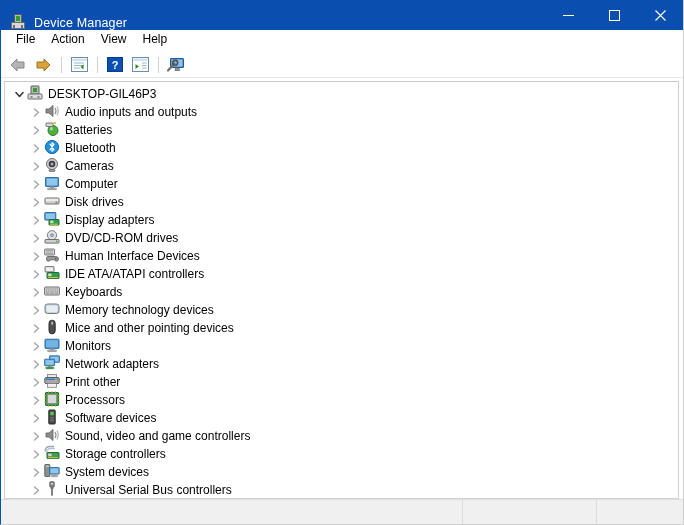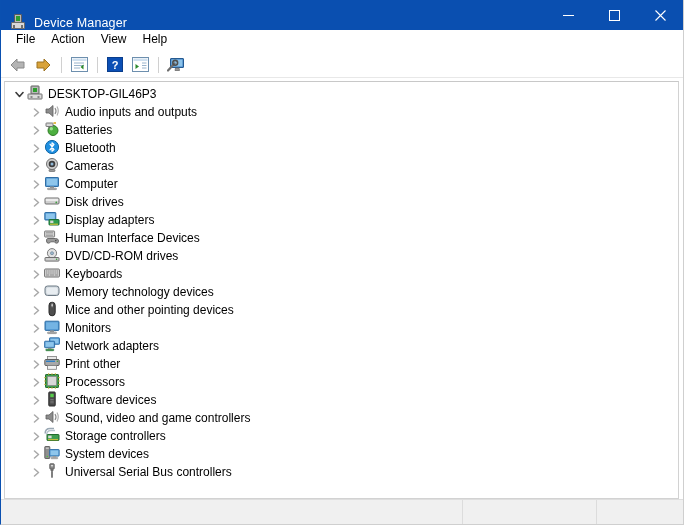--- a/index.html
+++ b/index.html
@@ -404,46 +404,63 @@
     </div>
 
     <div class="tree-row indent-1">
       <div class="expander">
         <svg width="9" height="9" viewBox="0 0 9 9">
             <path d="M2.5 1 L6.5 4.5 L2.5 8" fill="none" stroke="#a9a9a9" stroke-width="1.5" stroke-linecap="round" stroke-linejoin="round"></path>
           </svg>
       </div>
       <div class="row-icon">
         <svg width="16" height="16" viewBox="0 0 16 16">
+          <circle cx="8" cy="6.2" r="4.6" fill="#e2e2e2" stroke="#7d7d7d" stroke-width="1"></circle>
+          <circle cx="8" cy="6.2" r="1.5" fill="#9db8cc" stroke="#6e8599" stroke-width="0.7"></circle>
+          <rect x="1" y="10.5" width="14" height="3.6" rx="0.6" fill="#cfcfcf" stroke="#6e6e6e" stroke-width="1"></rect>
+          <circle cx="12.6" cy="12.3" r="0.8" fill="#3f9e3f"></circle>
+        </svg>
+      </div>
+      <div class="row-label">DVD/CD-ROM drives</div>
+    </div>
+
+    <div class="tree-row indent-1">
+      <div class="expander">
+        <svg width="9" height="9" viewBox="0 0 9 9">
+            <path d="M2.5 1 L6.5 4.5 L2.5 8" fill="none" stroke="#a9a9a9" stroke-width="1.5" stroke-linecap="round" stroke-linejoin="round"></path>
+          </svg>
+      </div>
+      <div class="row-icon">
+        <svg width="16" height="16" viewBox="0 0 16 16">
           <rect x="0.6" y="2" width="10" height="6" rx="0.6" fill="#d4d4d4" stroke="#707070" stroke-width="0.9"></rect>
           <path d="M2 3.5 H9 M2 5 H9 M2 6.5 H9" stroke="#9a9a9a" stroke-width="0.8"></path>
           <path d="M3.5 9.5 H11.5 Q14.5 9.5 14.5 12 Q14.5 14.2 12.5 14.2 Q11 14.2 10.5 12.8 H6.5 Q6 14.2 4.5 14.2 Q2.5 14.2 2.5 12 Q2.5 9.5 3.5 9.5 Z" fill="#9a9a9a" stroke="#606060" stroke-width="0.9"></path>
           <circle cx="11.8" cy="11.6" r="0.8" fill="#4a4a4a"></circle>
         </svg>
       </div>
       <div class="row-label">Human Interface Devices</div>
     </div>
 
     <div class="tree-row indent-1">
       <div class="expander">
         <svg width="9" height="9" viewBox="0 0 9 9">
             <path d="M2.5 1 L6.5 4.5 L2.5 8" fill="none" stroke="#a9a9a9" stroke-width="1.5" stroke-linecap="round" stroke-linejoin="round"></path>
           </svg>
       </div>
       <div class="row-icon">
         <svg width="16" height="16" viewBox="0 0 16 16">
-          <circle cx="8" cy="6.2" r="4.6" fill="#e2e2e2" stroke="#7d7d7d" stroke-width="1"></circle>
-          <circle cx="8" cy="6.2" r="1.5" fill="#9db8cc" stroke="#6e8599" stroke-width="0.7"></circle>
-          <rect x="1" y="10.5" width="14" height="3.6" rx="0.6" fill="#cfcfcf" stroke="#6e6e6e" stroke-width="1"></rect>
-          <circle cx="12.6" cy="12.3" r="0.8" fill="#3f9e3f"></circle>
-        </svg>
-      </div>
-      <div class="row-label">DVD/CD-ROM drives</div>
-    </div>
-
+          <rect x="1" y="1.5" width="9" height="5.5" rx="0.6" fill="#cfcfcf" stroke="#707070" stroke-width="0.9"></rect>
+          <rect x="2" y="2.5" width="7" height="3.5" fill="#efefef"></rect>
+          <rect x="3" y="7.5" width="12" height="6" rx="0.6" fill="#2f9e4f" stroke="#1d6f36" stroke-width="1"></rect>
+          <rect x="4.2" y="8.6" width="3.4" height="2.6" fill="#d8d8d8"></rect>
+          <path d="M4 12.6 H14" stroke="#d8c43a" stroke-width="1.1"></path>
+        </svg>
+      </div>
+      <div class="row-label">IDE ATA/ATAPI controllers</div>
+    </div>
 
     <div class="tree-row indent-1">
       <div class="expander">
         <svg width="9" height="9" viewBox="0 0 9 9">
             <path d="M2.5 1 L6.5 4.5 L2.5 8" fill="none" stroke="#a9a9a9" stroke-width="1.5" stroke-linecap="round" stroke-linejoin="round"></path>
           </svg>
       </div>
       <div class="row-icon">
         <svg width="16" height="16" viewBox="0 0 16 16">
           <rect x="0.6" y="4" width="14.8" height="8" rx="0.8" fill="#d8d8d8" stroke="#6e6e6e" stroke-width="1"></rect>

